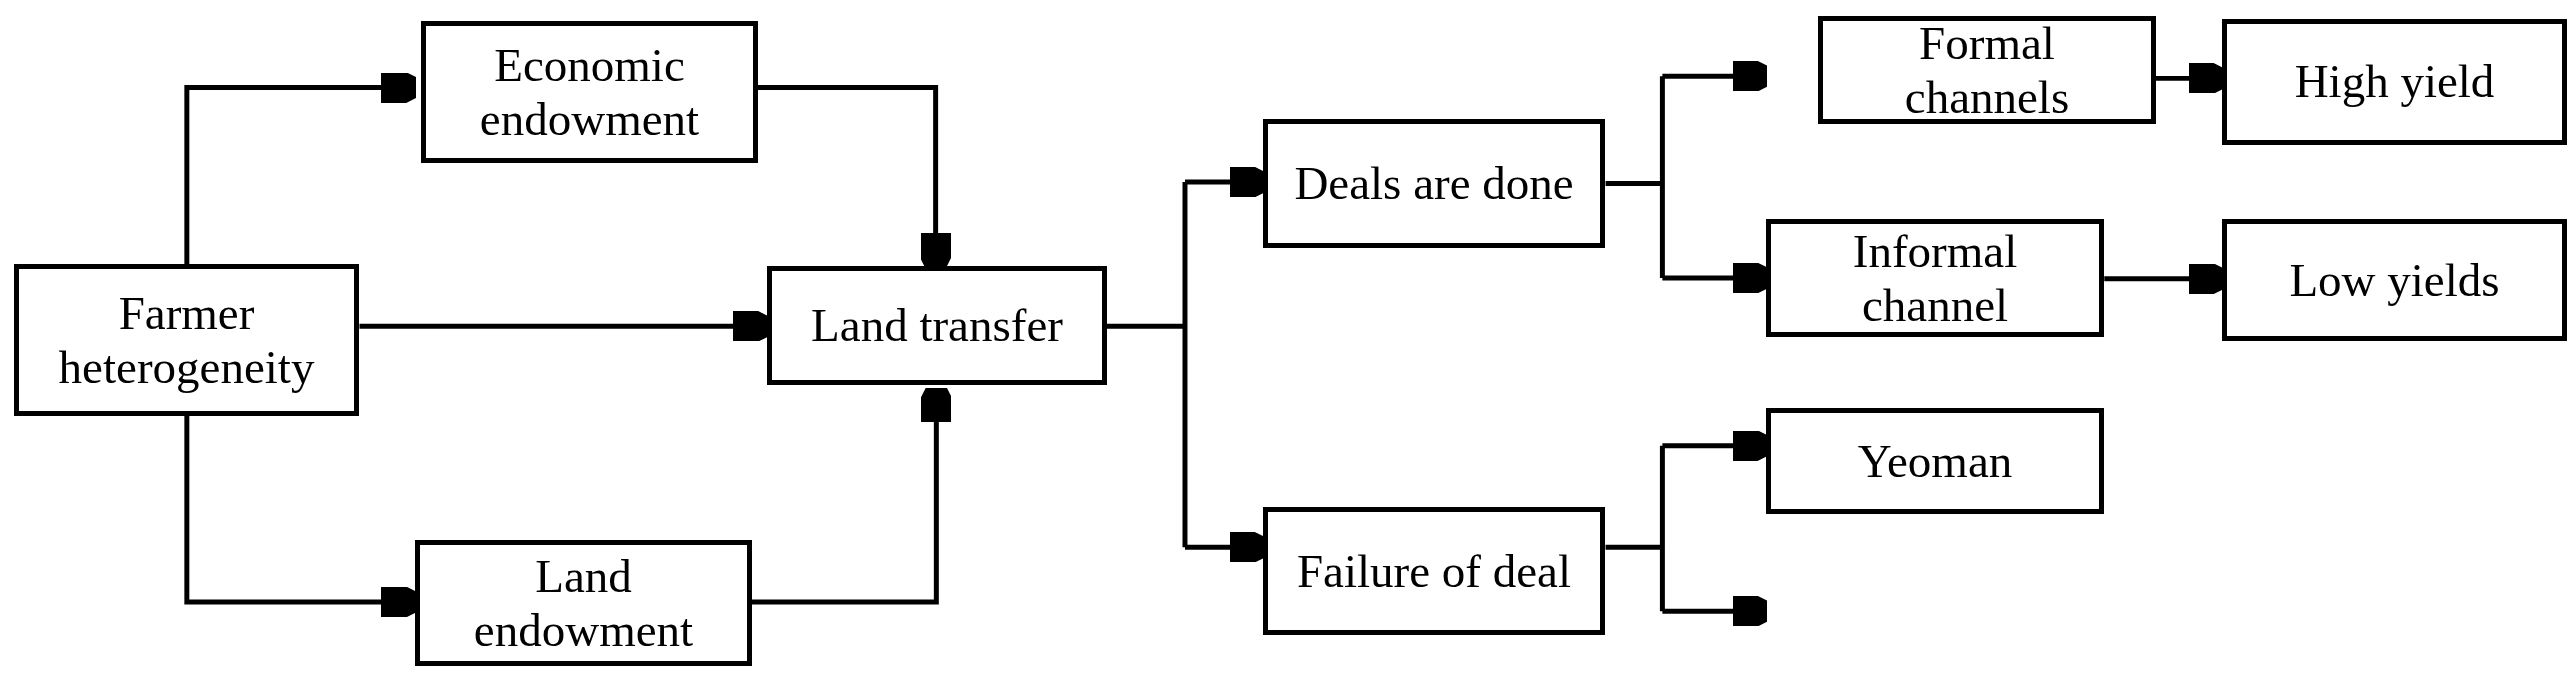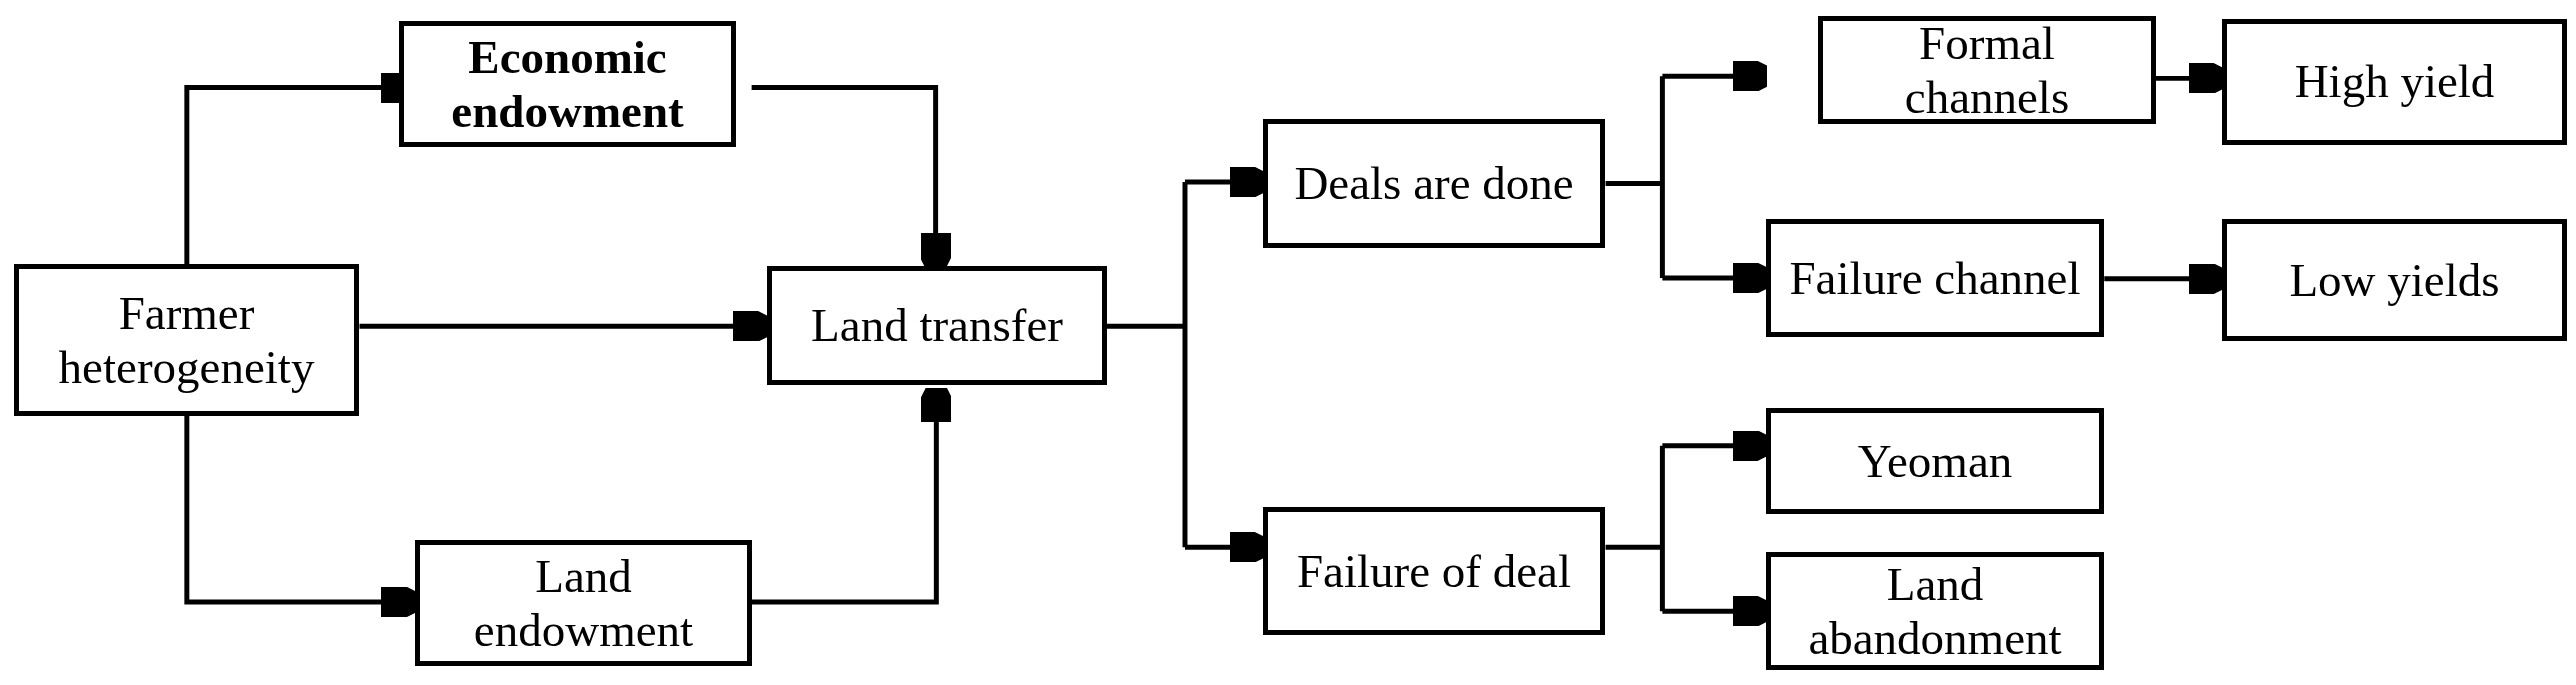--- a/index.html
+++ b/index.html
@@ -72,21 +72,21 @@
     <path d="M 2340 860 L 2478 860" marker-end="url(#arrow)"></path>
 
     <path d="M 2962 110 L 3120 110" marker-end="url(#arrow)"></path>
     <path d="M 2962 392 L 3120 392" marker-end="url(#arrow)"></path>
   </svg>
 
   <div class="node" style="left:14px;   top:264px; width:345px; height:152px;">
     <span>Farmer heterogeneity</span>
   </div>
 
-  <div class="node" style="left:399px;  top:21px;  width:337px; height:126px;font-weight:bold;">
+  <div class="node" style="left:421px;  top:21px;  width:337px; height:142px;">
     <span>Economic endowment</span>
   </div>
 
   <div class="node" style="left:415px;  top:540px; width:337px; height:126px;">
     <span>Land endowment</span>
   </div>
 
   <div class="node" style="left:767px; top:266px; width:340px; height:119px;">
     <span>Land transfer</span>
   </div>
@@ -97,30 +97,27 @@
 
   <div class="node" style="left:1263px; top:483px; width:342px; height:128px;margin-top:24px;">
     <span>Failure of deal</span>
   </div>
 
   <div class="node" style="left:1818px; top:15.6px;  width:338px; height:108px;">
     <span>Formal channels</span>
   </div>
 
   <div class="node" style="left:1766px; top:219px; width:338px; height:118px;">
-    <span>Failure channel</span>
+    <span>Informal channel</span>
   </div>
 
   <div class="node" style="left:1766px; top:408px; width:338px; height:106px;">
     <span>Yeoman</span>
   </div>
 
-  <div class="node" style="left:1766px; top:552px; width:338px; height:118px;">
-    <span>Land abandonment</span>
-  </div>
 
   <div class="node" style="left:2222px; top:18.5px;  width:345px; height:126px;">
     <span>High yield</span>
   </div>
 
   <div class="node" style="left:2222px; top:219px; width:345px; height:122px;">
     <span>Low yields</span>
   </div>
 
 </div>

